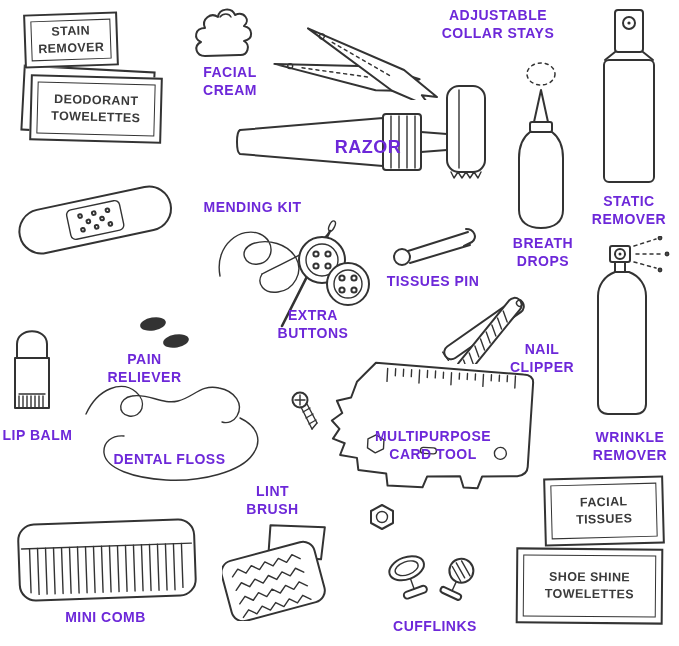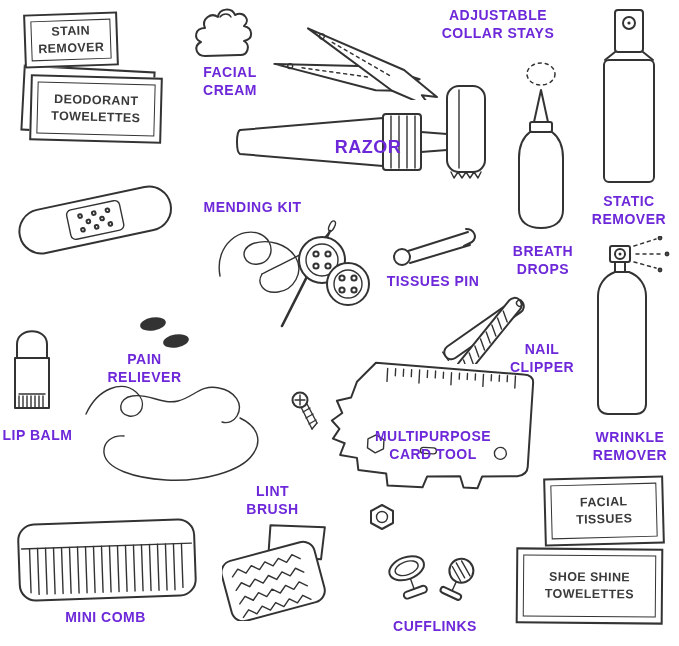--- a/index.html
+++ b/index.html
@@ -110,40 +110,41 @@
     <path d="M76,5 C84,5 88,13 82,18 L74,22"></path>
   </svg>
   <div class="label" style="left:378px;top:272px;width:110px;">TISSUES PIN</div>
 
   <svg class="icon" style="left:516px;top:60px;" width="54" height="178" viewBox="0 0 54 178">
     <ellipse cx="25" cy="14" rx="14" ry="11" class="dash"></ellipse>
     <path d="M25,30 L32,62 L18,62 Z"></path>
     <rect x="14" y="62" width="22" height="10" rx="2"></rect>
     <path d="M14,72 C6,78 3,86 3,98 L3,150 C3,162 12,168 25,168 C38,168 47,162 47,150 L47,98 C47,86 44,78 36,72 Z"></path>
   </svg>
-  <div class="label" style="left:498px;top:242px;width:90px;">BREATH DROPS</div>
+  <div class="label" style="left:498px;top:234px;width:90px;">BREATH DROPS</div>
 
   <svg class="icon" style="left:296px;top:234px;" width="78" height="74" viewBox="0 0 78 74">
     <circle cx="26" cy="26" r="23" class="wh"></circle>
     <circle cx="26" cy="26" r="16" class="thin"></circle>
     <g class="fl">
       <circle cx="20" cy="20" r="2.6"></circle>
         <circle cx="32" cy="20" r="2.6"></circle>
       <circle cx="20" cy="32" r="2.6"></circle>
         <circle cx="32" cy="32" r="2.6"></circle>
     </g>
     <circle cx="52" cy="50" r="21" class="wh"></circle>
     <circle cx="52" cy="50" r="14" class="thin"></circle>
     <g class="fl">
       <circle cx="46" cy="44" r="2.6"></circle>
         <circle cx="58" cy="44" r="2.6"></circle>
       <circle cx="46" cy="56" r="2.6"></circle>
         <circle cx="58" cy="56" r="2.6"></circle>
     </g>
   </svg>
+  <div class="label" style="left:258px;top:306px;width:110px;">EXTRA BUTTONS</div>
 
   <svg class="icon" style="left:136px;top:312px;" width="60" height="42" viewBox="0 0 60 42">
     <ellipse cx="17" cy="12" rx="13" ry="6.5" transform="rotate(-10 17 12)" class="fl"></ellipse>
     <ellipse cx="40" cy="29" rx="13" ry="6.5" transform="rotate(-10 40 29)" class="fl"></ellipse>
   </svg>
   <div class="label" style="left:92px;top:350px;width:105px;">PAIN RELIEVER</div>
 
   <svg class="icon" style="left:424px;top:272px;" width="115" height="92" viewBox="0 0 115 92">
     <g transform="rotate(-35 57 46)">
       <rect x="6" y="50" width="94" height="14" rx="7" class="wh"></rect>
@@ -162,20 +163,21 @@
     <rect x="7" y="42" width="34" height="50"></rect>
     <path class="thin" d="M11,78 H37"></path>
     <path class="thin" d="M11,80 V92 M15,80 V92 M19,80 V92 M23,80 V92 M27,80 V92 M31,80 V92 M35,80 V92"></path>
   </svg>
   <div class="label" style="left:0px;top:426px;width:75px;">LIP BALM</div>
 
   <svg class="icon" style="left:82px;top:372px;" width="185" height="115" viewBox="0 0 185 115">
     <path class="thin" d="M4,42 C16,16 40,8 54,20 C66,30 60,46 47,44 C35,42 36,26 50,24 C67,21 80,33 96,29 C112,25 119,12 137,16 C153,19 162,32 155,44 C152,49 146,52 140,50"></path>
     <path class="thin" d="M158,46 C175,54 181,68 171,82 C159,100 119,110 84,108 C52,106 24,97 22,81 C21,70 30,63 42,64"></path>
   </svg>
+  <div class="label" style="left:102px;top:450px;width:135px;">DENTAL FLOSS</div>
 
   <svg class="icon" style="left:326px;top:360px;" width="218" height="168" viewBox="0 0 218 168">
     <g transform="rotate(3 110 80)">
       <path d="M28,26 L46,6 L194,10 Q204,10 204,18 L203,102 Q203,110 193,112 L158,114 L154,126 L140,126 L136,115 L103,117 L99,128 L64,128 L62,116 L34,114 L32,102 L15,100 L19,88 L7,84 L13,74 L5,66 L15,58 L9,46 L23,42 Z"></path>
       <path class="thin" d="M58,11 V24 M66,11 V18 M74,11 V18 M82,11 V18 M90,11 V24 M98,11 V18 M106,11 V18 M114,12 V18 M122,12 V24 M130,12 V18 M138,12 V18 M146,12 V18 M154,12 V24 M162,12 V18 M170,12 V18 M178,12 V18 M186,12 V24"></path>
       <polygon points="50,78 58,82.5 58,91.5 50,96 42,91.5 42,82.5" class="thin"></polygon>
       <circle cx="175" cy="90" r="6" class="thin"></circle>
       <rect x="95" y="88" width="16" height="6" rx="3" class="thin"></rect>
     </g>
   </svg>

